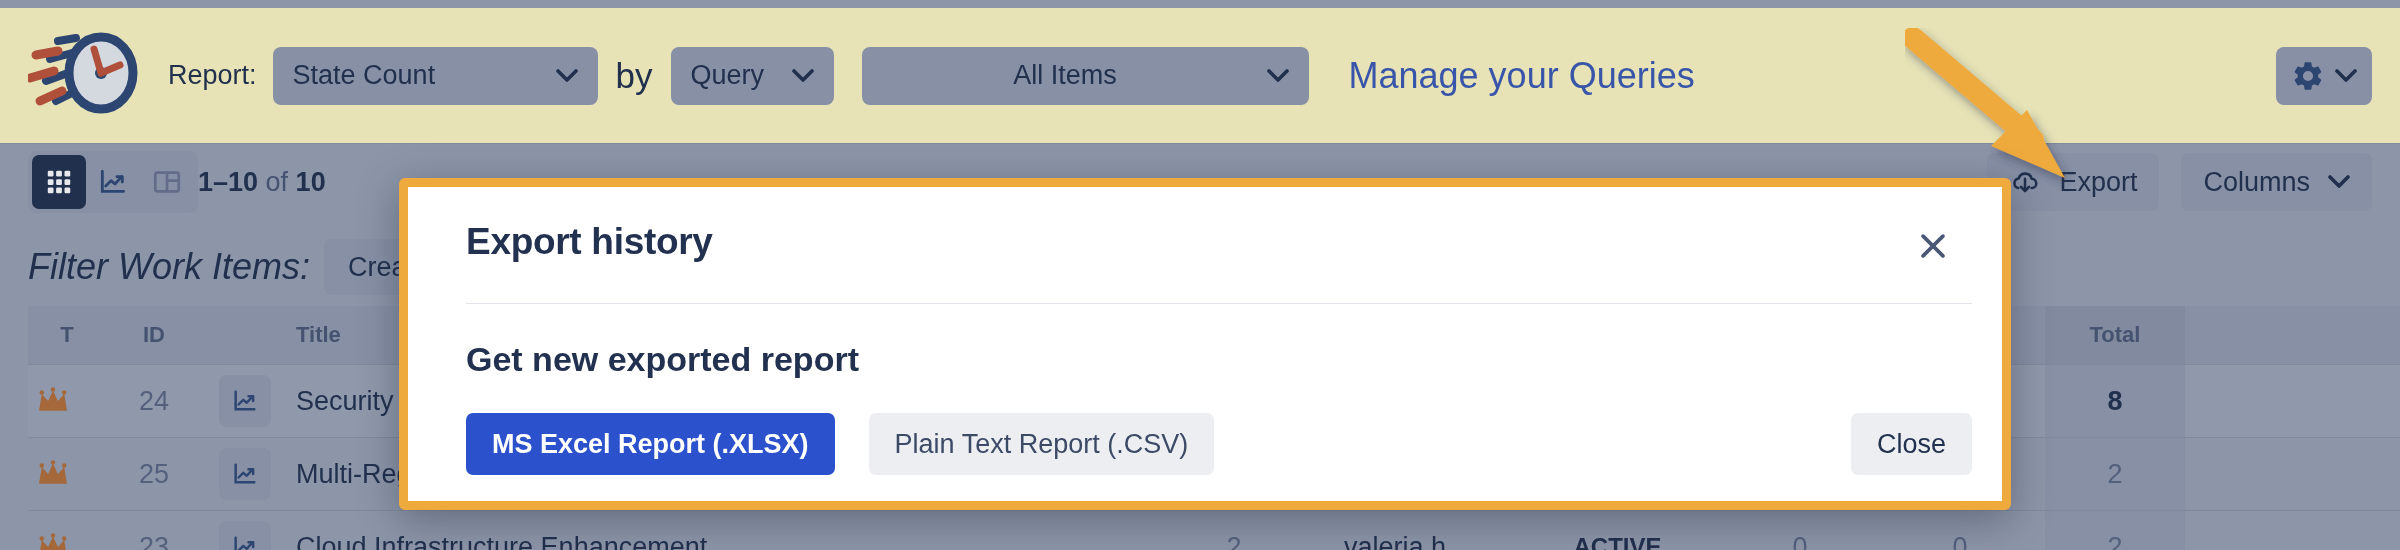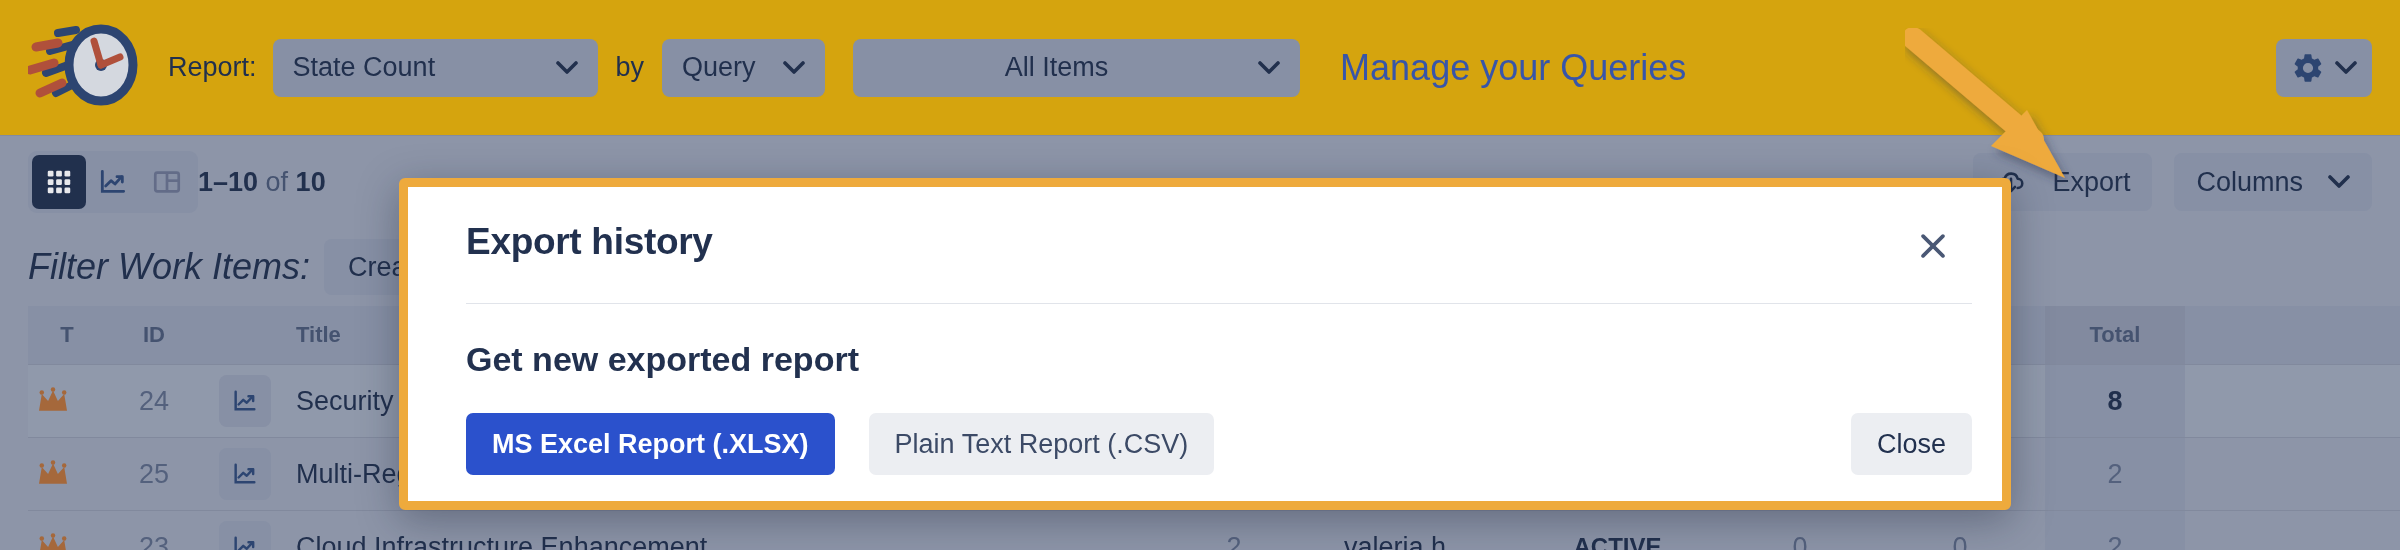--- a/index.html
+++ b/index.html
@@ -13,22 +13,22 @@
   }
 
   
   #app-backdrop {
     position: absolute; inset: 0;
     background: #9aa2b4;
   }
 
   
   .header {
-    position: absolute; top: 0; left: 0; right: 0; height: 136px;
-    background: #eab308;
+    position: absolute; top: 8px; left: 0; right: 0; height: 136px;
+    background: #fef9c3;
     display: flex; align-items: center;
     padding: 0 28px;
     border-bottom: 1px solid #8f97aa;
   }
   .logo { width: 118px; height: 90px; flex: 0 0 auto; margin-right: 22px;
           display: flex; align-items: center; justify-content: center; }
 
   .hdr-label { font-size: 27px; color: #22314f; margin-right: 16px; white-space: nowrap; }
 
   .select-box {
@@ -40,21 +40,21 @@
     font-size: 27px;
     color: #22314f;
     position: relative;
     cursor: pointer;
     user-select: none;
   }
   .select-box .sel-text { flex: 1 1 auto; white-space: nowrap; overflow: hidden; }
   .select-box .chev { margin-left: 18px; flex: 0 0 auto; }
 
   #sel-report  { width: 325px; margin-right: 18px; }
-  #sel-by-word { margin: 0 18px 0 0; font-size: 27px; }
+  #sel-by-word { margin: 0 18px 0 0; font-size: 35px; }
   #sel-query   { width: 163px; margin-right: 28px; }
   #sel-items   { width: 447px; margin-right: 40px; }
   #sel-items .sel-text { text-align: center; }
 
   .manage-link { font-size: 36px; color: #3b5bb5; white-space: nowrap; cursor: pointer; }
 
   .gear-btn {
     margin-left: auto;
     background: #939cb0;
     border-radius: 8px;
@@ -80,21 +80,21 @@
   }
   .vt-btn.active { background: #22314f; }
   .pager { font-size: 27px; color: #22314f; white-space: nowrap; }
   .pager b { font-weight: bold; }
   .pager .dim { color: #4a5875; font-weight: normal; }
 
   .tb-right { margin-left: auto; display: flex; align-items: center; gap: 22px; }
   .tb-btn {
     background: #939cb0; border-radius: 8px; height: 58px;
     display: flex; align-items: center; justify-content: center;
-    padding: 0 22px; gap: 25px; font-size: 27px; color: #22314f;
+    padding: 0 22px; gap: 18px; font-size: 27px; color: #22314f;
     cursor: pointer; white-space: nowrap;
   }
 
   
   .filterrow {
     position: absolute; top: 228px; left: 0; right: 0; height: 78px;
     display: flex; align-items: center; padding: 0 28px;
   }
   .filter-label { font-size: 36px; color: #22314f; margin-right: 14px; white-space: nowrap; font-style: italic; }
   .filter-pill {

